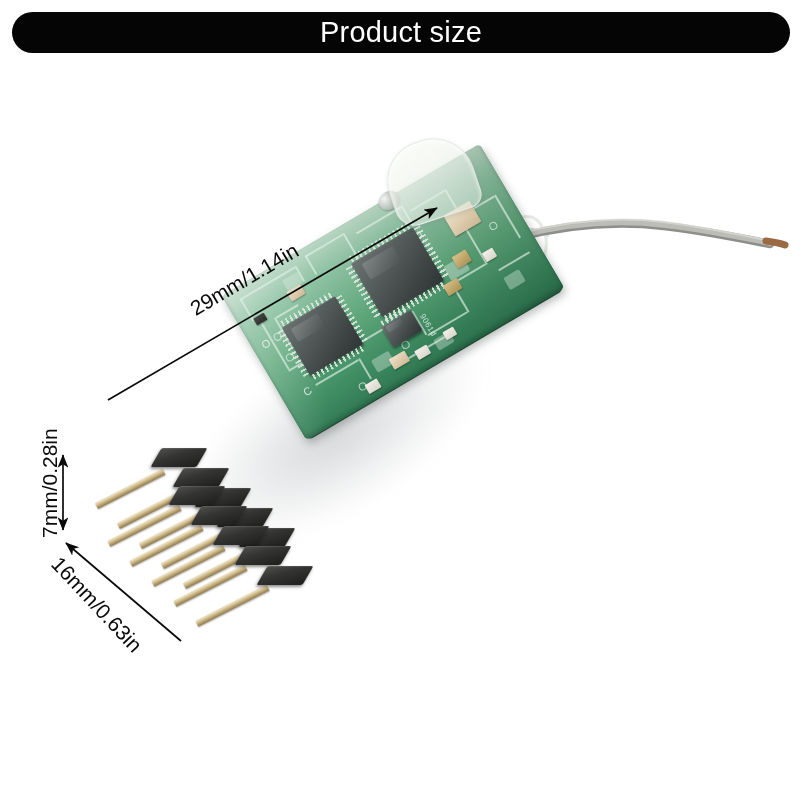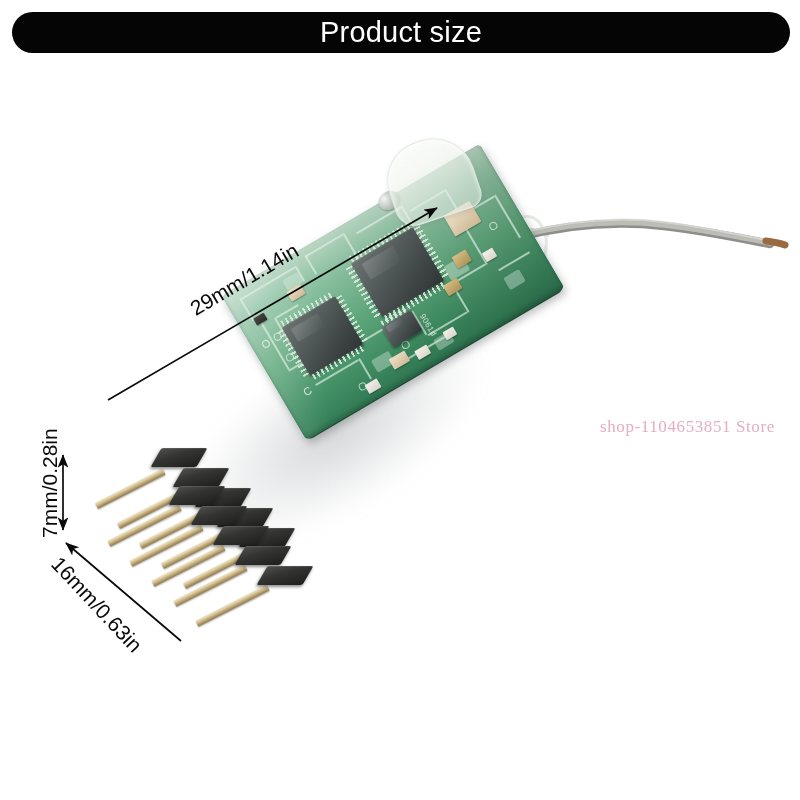--- a/index.html
+++ b/index.html
@@ -425,15 +425,14 @@
 
     <line x1="63" y1="455" x2="63" y2="530" stroke="#0a0a0a" stroke-width="1.7" marker-start="url(#arrowStart)" marker-end="url(#arrowEnd)"></line>
 
     <line x1="181" y1="641" x2="66" y2="543" stroke="#0a0a0a" stroke-width="1.7" marker-end="url(#arrowEnd)"></line>
   </svg>
 
   <div class="dim-label" id="dim-29">29mm/1.14in</div>
   <div class="dim-label" id="dim-7">7mm/0.28in</div>
   <div class="dim-label" id="dim-16">16mm/0.63in</div>
 
-  <div id="store-watermark">shop-1104653851 Store</div>
 
 </div>
 
 </body></html>

